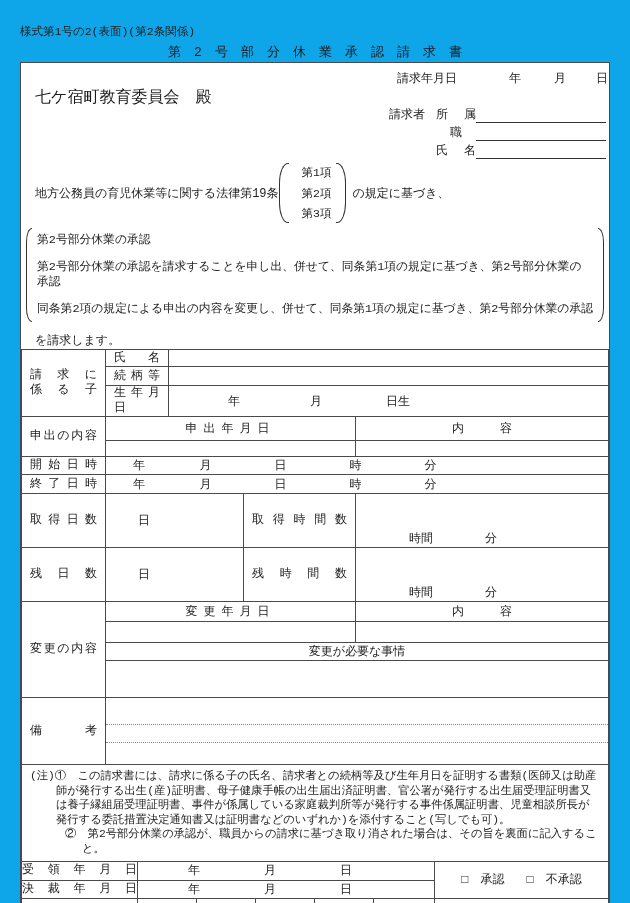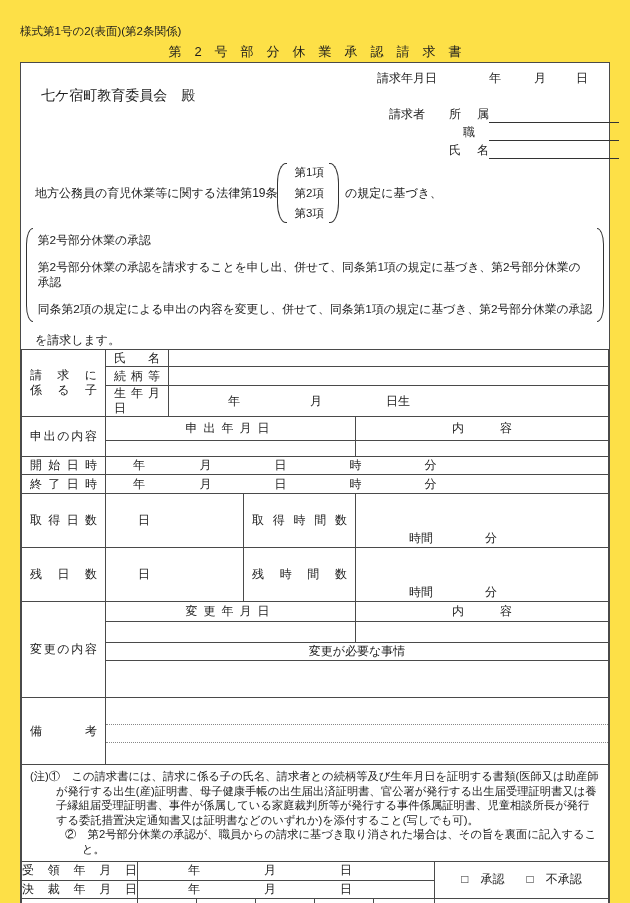--- a/index.html
+++ b/index.html
@@ -1,38 +1,38 @@
 <!DOCTYPE html>
 <html><head>
 <meta charset="utf-8">
 <style>
   html,body{margin:0;padding:0;background:#fff;}
   .sheet{
-    position:relative;width:630px;height:903px;background:#fde047;
-    font-family:Liberation Sans, sans-serif;
+    position:relative;width:630px;height:903px;background:#0ea5e9;
+    font-family:Liberation Mono, monospace;
     color:#1c1c1c;font-size:12px;overflow:hidden;
   }
   .style-no{position:absolute;left:20px;top:24px;font-size:11.5px;}
   .doc-title{position:absolute;left:0;right:0;top:43px;text-align:center;font-size:13px;}
   .box{position:absolute;left:20px;top:62px;width:588px;border:1.5px solid #4a4a4a;background:#fff;}
   .tophead{position:relative;height:286px;}
-  .date-line{position:absolute;left:356px;top:7px;display:flex;white-space:nowrap;}
+  .date-line{position:absolute;left:376px;top:7px;display:flex;white-space:nowrap;}
   .dl-y{margin-left:52px;} .dl-m{margin-left:33px;} .dl-d{margin-left:30px;}
-  .addressee{position:absolute;left:20px;top:24px;font-size:14px;}
+  .addressee{position:absolute;left:14px;top:24px;font-size:16px;}
   .requester{position:absolute;left:368px;top:42px;}
   .req-row{display:flex;align-items:flex-end;height:18px;}
   .req-cap{width:44px;}
-  .fld{width:40px;margin-left:16px;text-align:justify;text-align-last:justify;}
+  .fld{width:40px;margin-left:3px;text-align:justify;text-align-last:justify;}
   .fld.center{text-align:center;text-align-last:center;}
   .uline{width:130px;height:15px;border-bottom:1px solid #333;}
   .law{position:absolute;left:14px;top:100px;display:flex;align-items:center;}
   .paren{width:9px;align-self:stretch;border:1.2px solid #333;}
   .paren.l{border-right:none;border-radius:9px 0 0 9px / 20px 0 0 20px;}
   .paren.r{border-left:none;border-radius:0 9px 9px 0 / 0 20px 20px 0;}
-  .stack{display:flex;flex-direction:column;justify-content:space-between;height:56px;padding:2px 5px;font-size:11.5px;margin-left:2px;}
+  .stack{display:flex;flex-direction:column;justify-content:space-between;height:56px;padding:2px 5px;font-size:11.5px;margin-left:8px;}
   .law-suffix{margin-left:6px;}
   .opt-block{position:absolute;left:5px;top:165px;width:578px;height:94px;display:flex;}
   .bigparen{width:13px;border:1.2px solid #333;}
   .bigparen.l{border-right:none;border-radius:13px 0 0 13px / 30px 0 0 30px;}
   .bigparen.r{border-left:none;border-radius:0 13px 13px 0 / 0 30px 30px 0;}
   .opt-body{flex:1;display:flex;flex-direction:column;justify-content:space-between;padding:5px 5px;line-height:15.5px;font-size:11.8px;}
   .opt-body p{margin:0;}
   .nowrap{white-space:nowrap;}
   .closing{position:absolute;left:14px;top:269px;}
 

